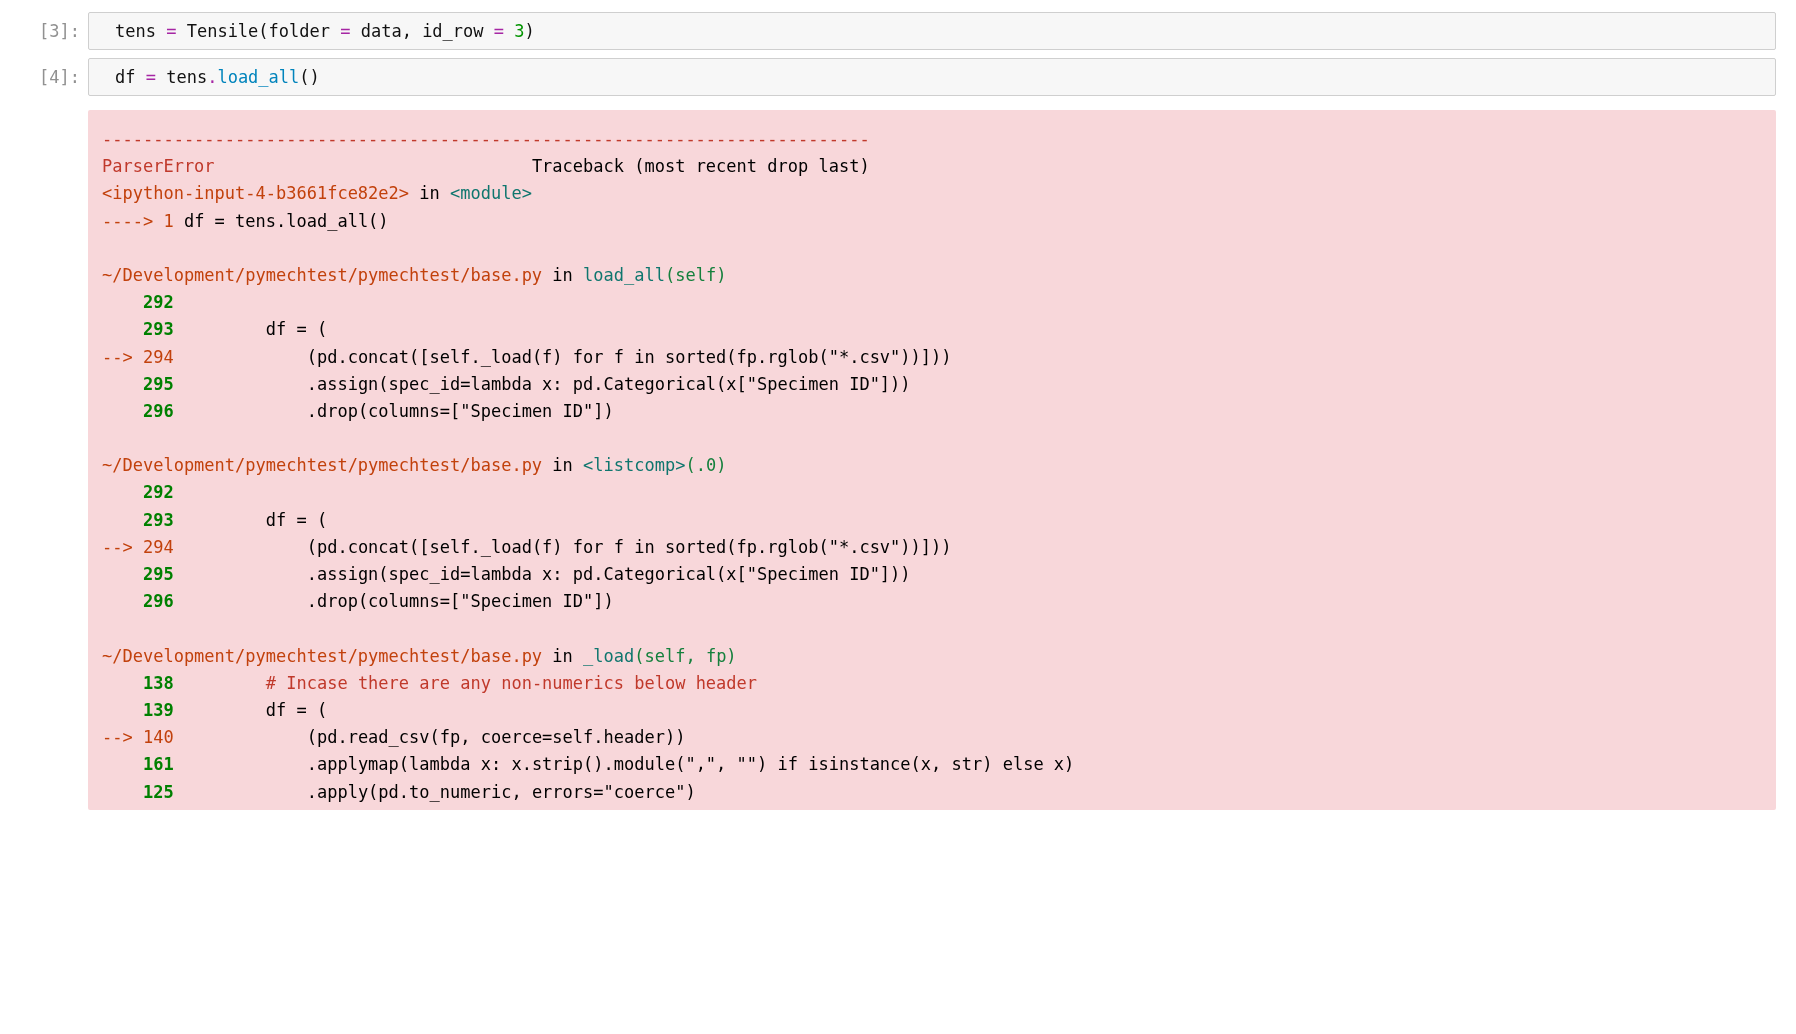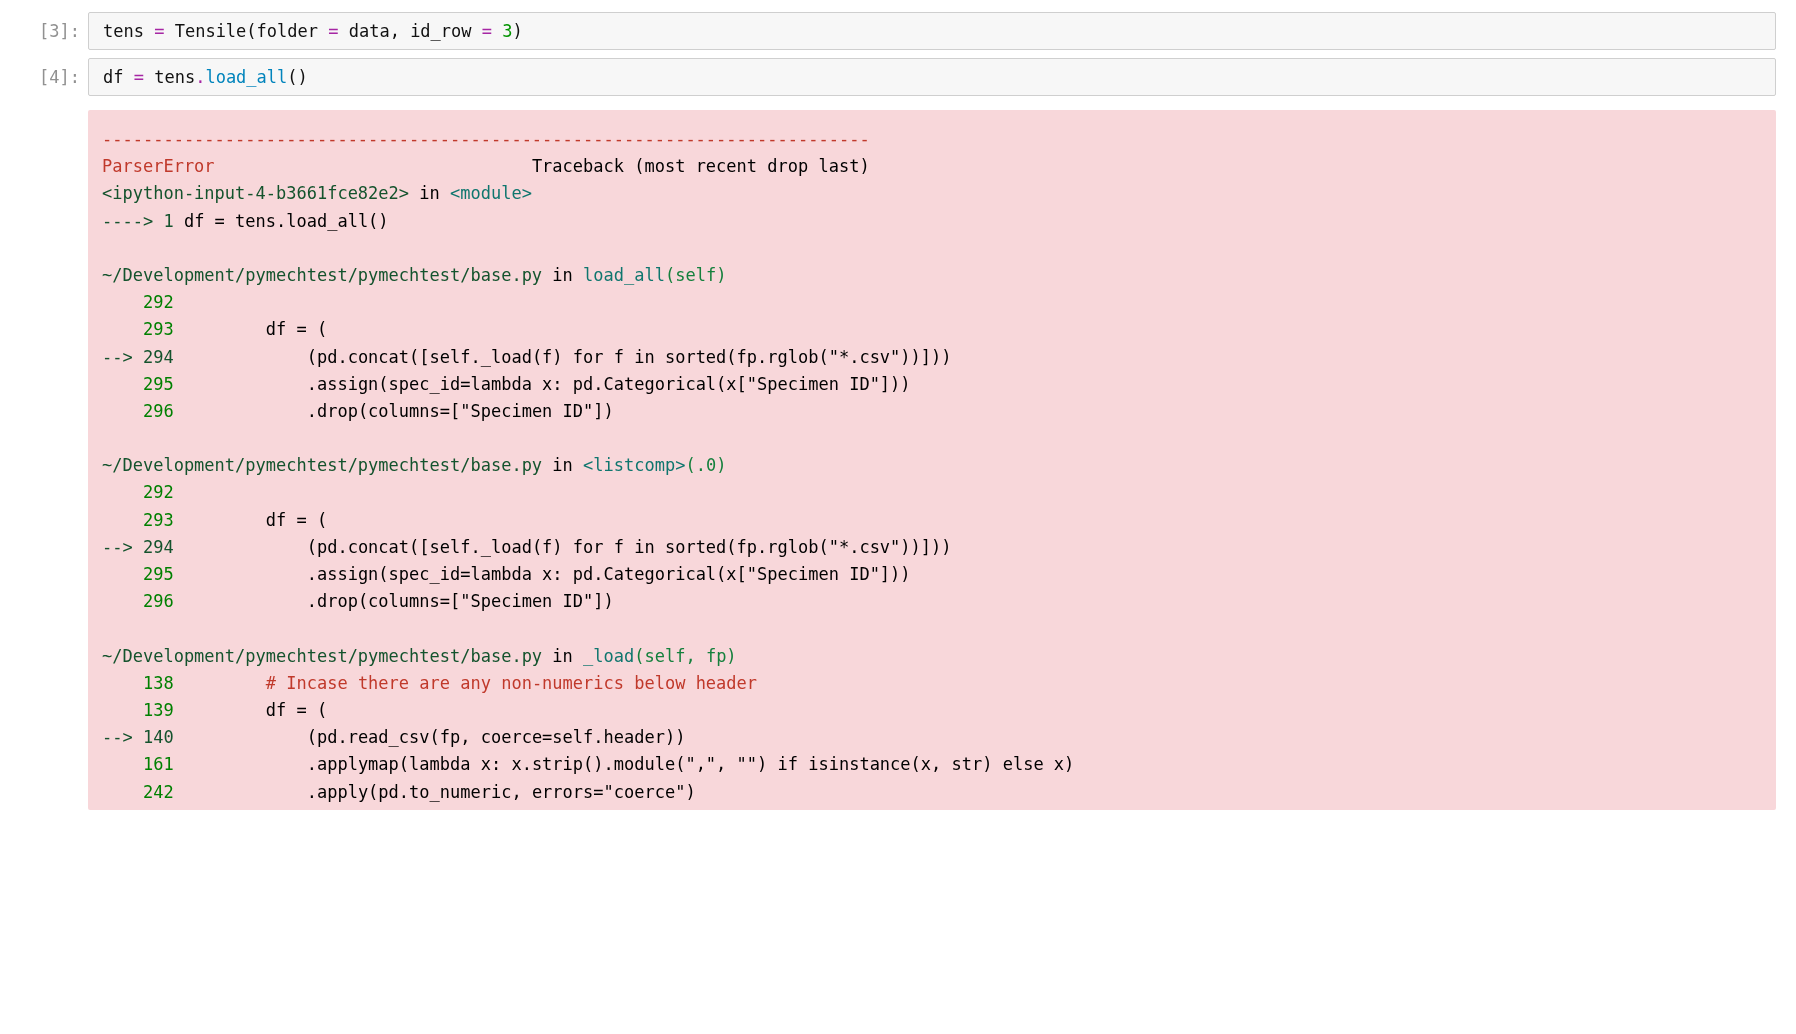--- a/index.html
+++ b/index.html
@@ -20,40 +20,40 @@
       padding-right: 8px;
       padding-top: 9px;
       color: #303F9F;
       font-size: 17px;
     }
     .prompt-grey { color: #919191; }
     .input-area {
       flex: 1;
       background: #f7f7f7;
       border: 1px solid #cfcfcf;
-      padding: 8px 14px;
+      padding: 8px 26px;
       border-radius: 2px;
     }
     .output-area {
       flex: 1;
       background: #f8d7da;
       padding: 16px 14px 4px 14px;
       border-radius: 2px;
       margin-top: 6px;
       line-height: 1.6;
     }
     .output-cell { align-items: stretch; }
     .code-line { white-space: pre; }
     .op { color: #a626a4; }
     .name { color: #111; }
     .func { color: #0184bc; }
     .num { color: #029400; }
     .ansi-red { color: #c0392b; }
-    .ansi-green { color: #14532d; }
-    .ansi-green-bold { color: #008000; font-weight: normal; text-align: center; }
+    .ansi-green { color: #c2410c; }
+    .ansi-green-bold { color: #008000; font-weight: bold; text-align: center; }
     .ansi-cyan { color: #0f766e; }
     .ansi-blue { color: #15803d; }
     pre { white-space: pre; }
   </style>
 </head>
 <body>
 
 <div class="cell">
   <div class="prompt prompt-grey">[3]:</div>
   <div class="input-area">
@@ -88,15 +88,15 @@
 <span class="ansi-green-bold">    293</span><span>         df = (</span>
 <span class="ansi-green">--&gt; 294</span><span>             (pd.concat([self._load(f) for f in sorted(fp.rglob("*.csv"))]))</span>
 <span class="ansi-green-bold">    295</span><span>             .assign(spec_id=lambda x: pd.Categorical(x["Specimen ID"]))</span>
 <span class="ansi-green-bold">    296</span><span>             .drop(columns=["Specimen ID"])</span>
 
 <span class="ansi-green">~/Development/pymechtest/pymechtest/base.py</span><span> in </span><span class="ansi-cyan">_load</span><span class="ansi-blue">(self, fp)</span>
 <span class="ansi-green-bold">    138</span><span class="ansi-red">         # Incase there are any non-numerics below header</span>
 <span class="ansi-green-bold">    139</span><span>         df = (</span>
 <span class="ansi-green">--&gt; 140</span><span>             (pd.read_csv(fp, coerce=self.header))</span>
 <span class="ansi-green-bold">    161</span><span>             .applymap(lambda x: x.strip().module(",", "") if isinstance(x, str) else x)</span>
-<span class="ansi-green-bold">    242</span><span>             .apply(pd.to_numeric, errors="coerce")</span></pre>
+<span class="ansi-green-bold">    125</span><span>             .apply(pd.to_numeric, errors="coerce")</span></pre>
   </div>
 </div>
 
 </body></html>

